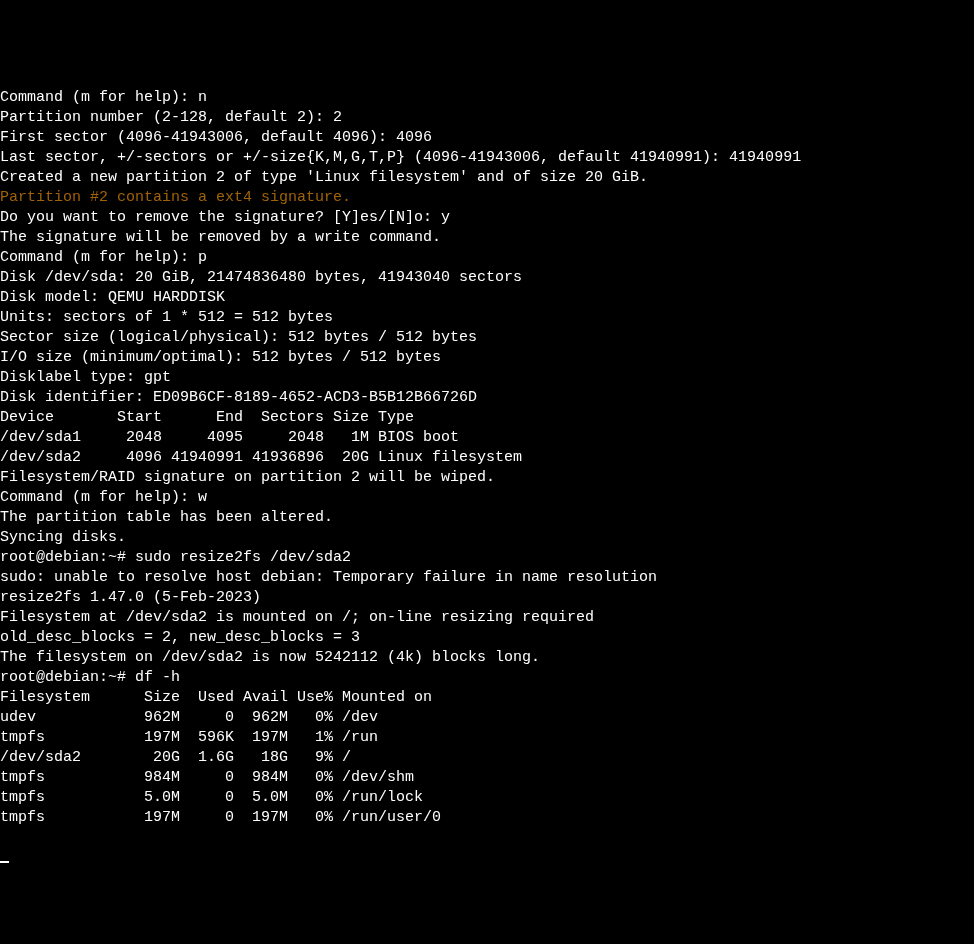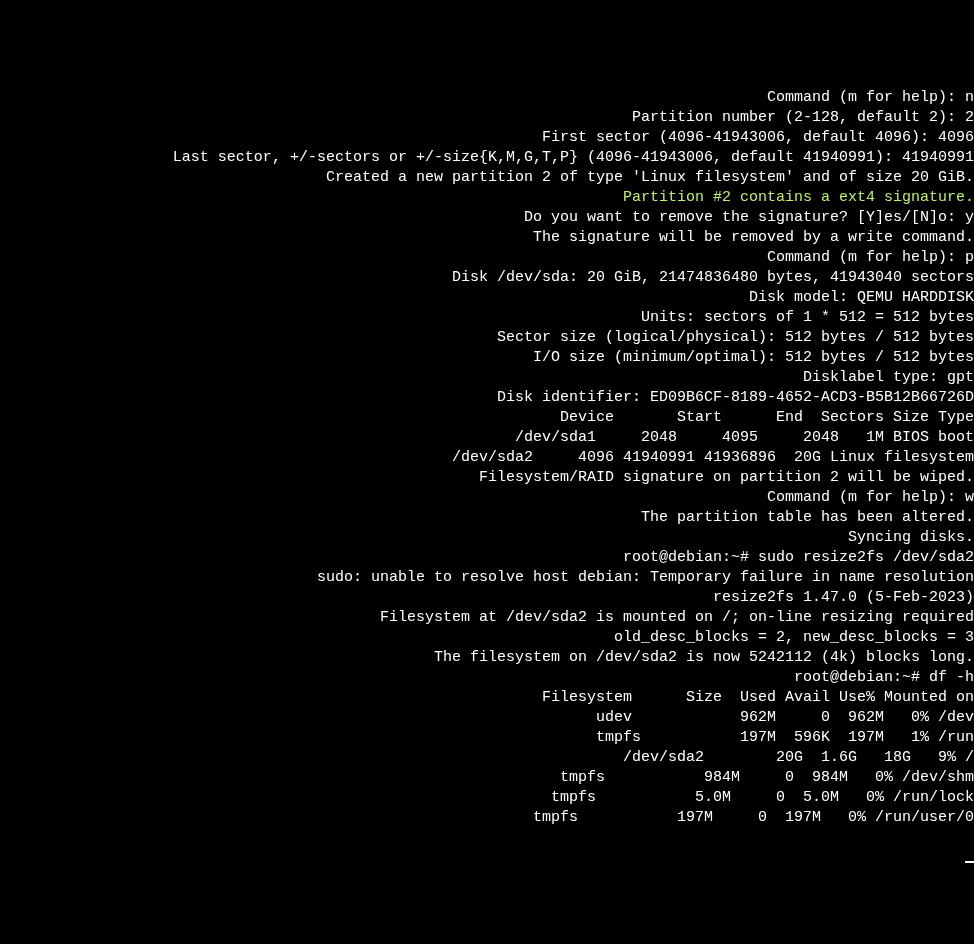--- a/index.html
+++ b/index.html
@@ -1,37 +1,36 @@
 <!DOCTYPE html>
 <html><head>
   <meta charset="utf-8">
   <style>
     * {
       margin: 0;
       padding: 0;
       box-sizing: border-box;
-      text-align: right;
     }
     body {
       background: #000000;
       color: #ffffff;
       font-family: 'Courier New', monospace;
       font-size: 15px;
       line-height: 20px;
       padding: 8px 0 0 0;
       width: 974px;
       height: 944px;
       overflow: hidden;
       white-space: pre;
     }
     .line {
       display: block;
     }
     .red {
-      color: #bef264;
+      color: #a16207;
     }
     .cursor {
       background: #ffffff;
       display: inline-block;
       width: 9px;
       height: 2px;
       vertical-align: -2px;
     }
   </style>
 </head>

